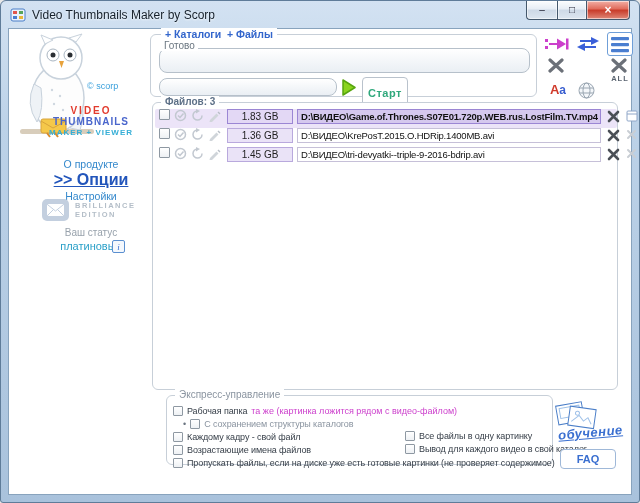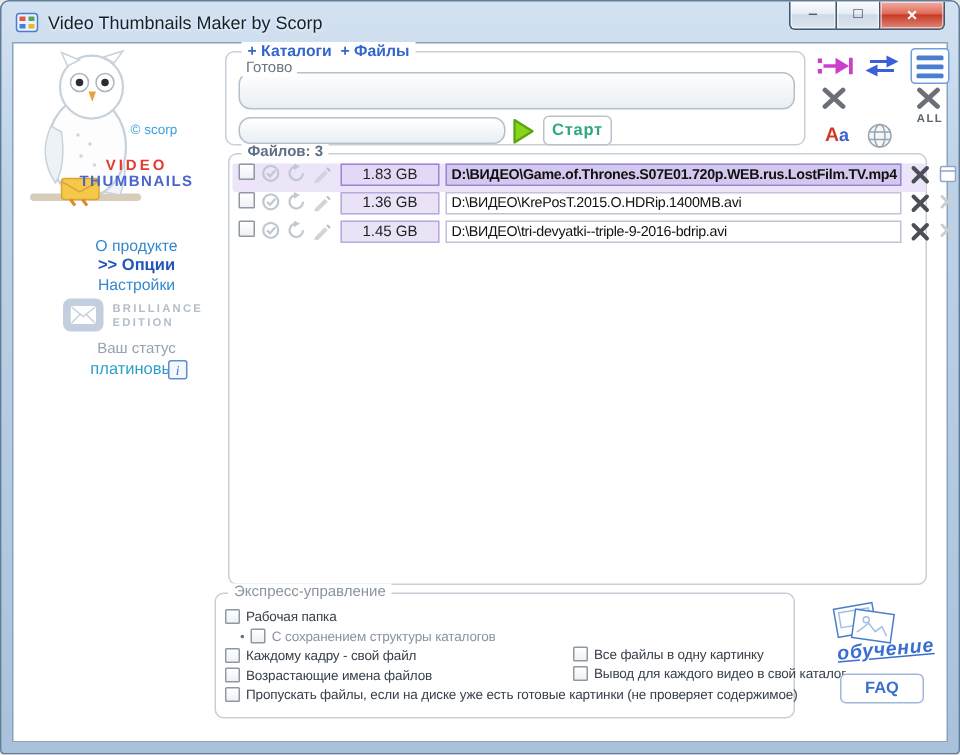--- a/index.html
+++ b/index.html
@@ -21,41 +21,41 @@
   .content *{box-sizing:border-box;}
   .abs{position:absolute;}
   
   .copyright{left:78px;top:52px;font-size:9px;color:#3aa0dc;}
   .logo{left:22px;top:76px;width:120px;text-align:center;line-height:11px;}
   .logo1{font-size:10px;font-weight:bold;color:#e23b2e;letter-spacing:2px;}
   .logo2{font-size:10px;font-weight:bold;color:#4a66cc;letter-spacing:1px;}
   .logo3{font-size:8px;font-weight:bold;color:#35aed6;letter-spacing:1px;}
   .nav{left:22px;top:128px;width:120px;text-align:center;}
   .nav-item{font-size:10.5px;color:#3388cc;margin:1px 0;cursor:pointer;white-space:nowrap;}
-  .nav-item.active{font-size:11px;font-weight:bold;color:#2255bb;}
+  .nav-item.active{font-size:16px;font-weight:bold;color:#2255bb;text-decoration:underline;}
   .edition{left:33px;top:170px;display:flex;align-items:center;gap:6px;}
   .mail-icon{width:27px;height:22px;background:#c3cfdf;border-radius:5px;display:flex;align-items:center;justify-content:center;}
   .edition-text{font-size:7.5px;color:#b4bec8;letter-spacing:1.5px;line-height:9px;font-weight:bold;}
   .status-label{left:22px;top:198px;width:120px;text-align:center;font-size:10px;color:#98a2ac;}
   .status-value{left:22px;top:211px;width:120px;text-align:center;font-size:11px;color:#2aa0c8;}
   .info-box{left:103px;top:211px;width:13px;height:13px;border:1px solid #5a8fd0;border-radius:2px;color:#3a6fd0;
     font-size:9px;font-style:italic;font-family:"Liberation Serif",serif;display:flex;align-items:center;justify-content:center;cursor:pointer;background:#f4f8fd;}
   
   .grp{border:1px solid #c7cfd8;border-radius:6px;background:#fff;}
   .grp-label{position:absolute;top:-7px;background:#fff;padding:0 4px;font-size:10.5px;font-weight:bold;color:#3366cc;white-space:nowrap;}
   .grp-label.gray{color:#8a94a0;font-weight:normal;font-size:10px;}
   .grp-label.slate{color:#5d7087;font-size:10px;}
   
   .group-top{left:141px;top:5px;width:387px;height:63px;}
   .ready-label{position:absolute;left:10px;top:5px;background:#fff;padding:0 3px;font-size:10px;color:#6a7680;z-index:2;}
   .bar{position:absolute;border:1px solid #b6c0ca;border-radius:8px;background:linear-gradient(#ffffff,#f2f5f8 60%,#eaeff4);}
   .bar1{left:8px;top:13px;width:371px;height:25px;}
   .bar2{left:8px;top:43px;width:178px;height:18px;}
   .play-btn{position:absolute;left:190px;top:43px;width:17px;height:18px;display:flex;align-items:center;cursor:pointer;}
-  .start-btn{position:absolute;left:211px;top:42px;width:46px;height:20px;border:1px solid #b9c2cc;border-radius:4px;background:#fff;
+  .start-btn{position:absolute;left:211px;top:42px;width:46px;height:32px;border:1px solid #b9c2cc;border-radius:4px;background:#fff;
     color:#2fa87c;font-weight:bold;font-size:11px;display:flex;align-items:center;justify-content:center;cursor:pointer;letter-spacing:.5px;}
   
   .tb{position:absolute;cursor:pointer;display:flex;align-items:center;justify-content:center;}
   .tb-send{left:536px;top:7px;}
   .tb-swap{left:567px;top:7px;}
   .tb-grid{left:598px;top:3px;width:26px;height:24px;border:1px solid #6f9fd8;border-radius:3px;background:#fff;}
   .tb-clear1{left:538px;top:29px;}
   .tb-clear2{left:601px;top:29px;}
   .tb-all{left:598px;top:45px;width:26px;text-align:center;font-size:7.5px;color:#5a6470;letter-spacing:1px;font-weight:bold;}
   .tb-font{left:537px;top:53px;width:24px;}
@@ -70,21 +70,21 @@
   .ric{width:13px;height:13px;margin-left:4px;flex:none;display:flex;align-items:center;justify-content:center;cursor:pointer;}
   .size-box{margin-left:6px;width:66px;height:15px;background:#eae3f7;border:1px solid #b9a9dd;font-size:10px;color:#222;
     display:flex;align-items:center;justify-content:center;flex:none;}
   .sel .size-box{background:#e3d8f5;border-color:#9b86d4;}
   .path-box{margin-left:4px;width:304px;height:15px;background:#fff;border:1px solid #c6c0d8;font-size:9.5px;letter-spacing:-0.2px;
     color:#111;padding:0 3px;line-height:13px;white-space:nowrap;overflow:hidden;flex:none;cursor:default;}
   .sel .path-box{background:#d5c8ee;border-color:#9b86d4;font-weight:bold;}
   .row-x{margin-left:5px;width:15px;height:15px;display:flex;align-items:center;justify-content:center;cursor:pointer;flex:none;}
   .side-icon{position:absolute;left:616px;width:13px;height:13px;display:flex;align-items:center;justify-content:center;cursor:pointer;}
   
-  .group-express{left:134px;top:366px;width:387px;height:84px;}
+  .group-express{left:157px;top:366px;width:387px;height:70px;}
   .ex-row{position:absolute;left:6px;width:375px;height:12px;display:flex;align-items:flex-end;font-size:9px;color:#38404a;white-space:nowrap;}
   .cbs{width:10px;height:10px;margin-right:4px;}
   .ex-label{letter-spacing:-0.1px;}
   .ex-label.gray{color:#8a94a0;}
   .ex-val{color:#cc3fcc;margin-left:4px;cursor:pointer;}
   .bullet{color:#6a7480;font-size:9px;margin:0 4px 0 10px;}
   .ex-col2{position:absolute;left:232px;top:0;display:flex;align-items:center;height:12px;}
   
   .training-icon{left:544px;top:370px;cursor:pointer;}
   .training-word{left:549px;top:396px;font-size:13px;font-weight:bold;font-style:italic;color:#3a6fd0;transform:rotate(-5deg);
@@ -143,20 +143,21 @@
         <rect x="27" y="87" width="25" height="14" rx="2" fill="#f5c84a" stroke="#d9a43a"></rect>
         <path d="M27 89 L39 96 L52 89" fill="none" stroke="#d9a43a"></path>
         <path d="M33 101 l3 4 M41 101 l3 4" stroke="#d98a2a" stroke-width="2"></path>
       </svg>
     </span>
     <span class="abs copyright">© scorp</span>
 
     <div class="abs logo">
       <div class="logo1">VIDEO</div>
       <div class="logo2">THUMBNAILS</div>
+      <div class="logo3">MAKER + VIEWER</div>
     </div>
 
     <div class="abs nav">
       <div class="nav-item">О продукте</div>
       <div class="nav-item active">&gt;&gt; Опции</div>
       <div class="nav-item">Настройки</div>
     </div>
 
     <div class="abs edition">
       <span class="mail-icon">
@@ -343,20 +344,21 @@
           <path d="M2 2 L9 9 M9 2 L2 9" stroke="#c9ced4" stroke-width="2" stroke-linecap="round"></path>
         </svg>
     </span>
 
     <div class="abs grp group-express">
       <span class="grp-label gray" style="left:8px;">Экспресс-управление</span>
 
       <div class="ex-row" style="top:8px;">
         <span class="cb cbs"></span>
         <span class="ex-label">Рабочая папка</span>
+        <span class="ex-val">та же (картинка ложится рядом с видео-файлом)</span>
       </div>
 
       <div class="ex-row" style="top:21px;">
         <span class="bullet">•</span>
         <span class="cb cbs"></span>
         <span class="ex-label gray">С сохранением структуры каталогов</span>
       </div>
 
       <div class="ex-row" style="top:34px;">
         <span class="cb cbs"></span>

